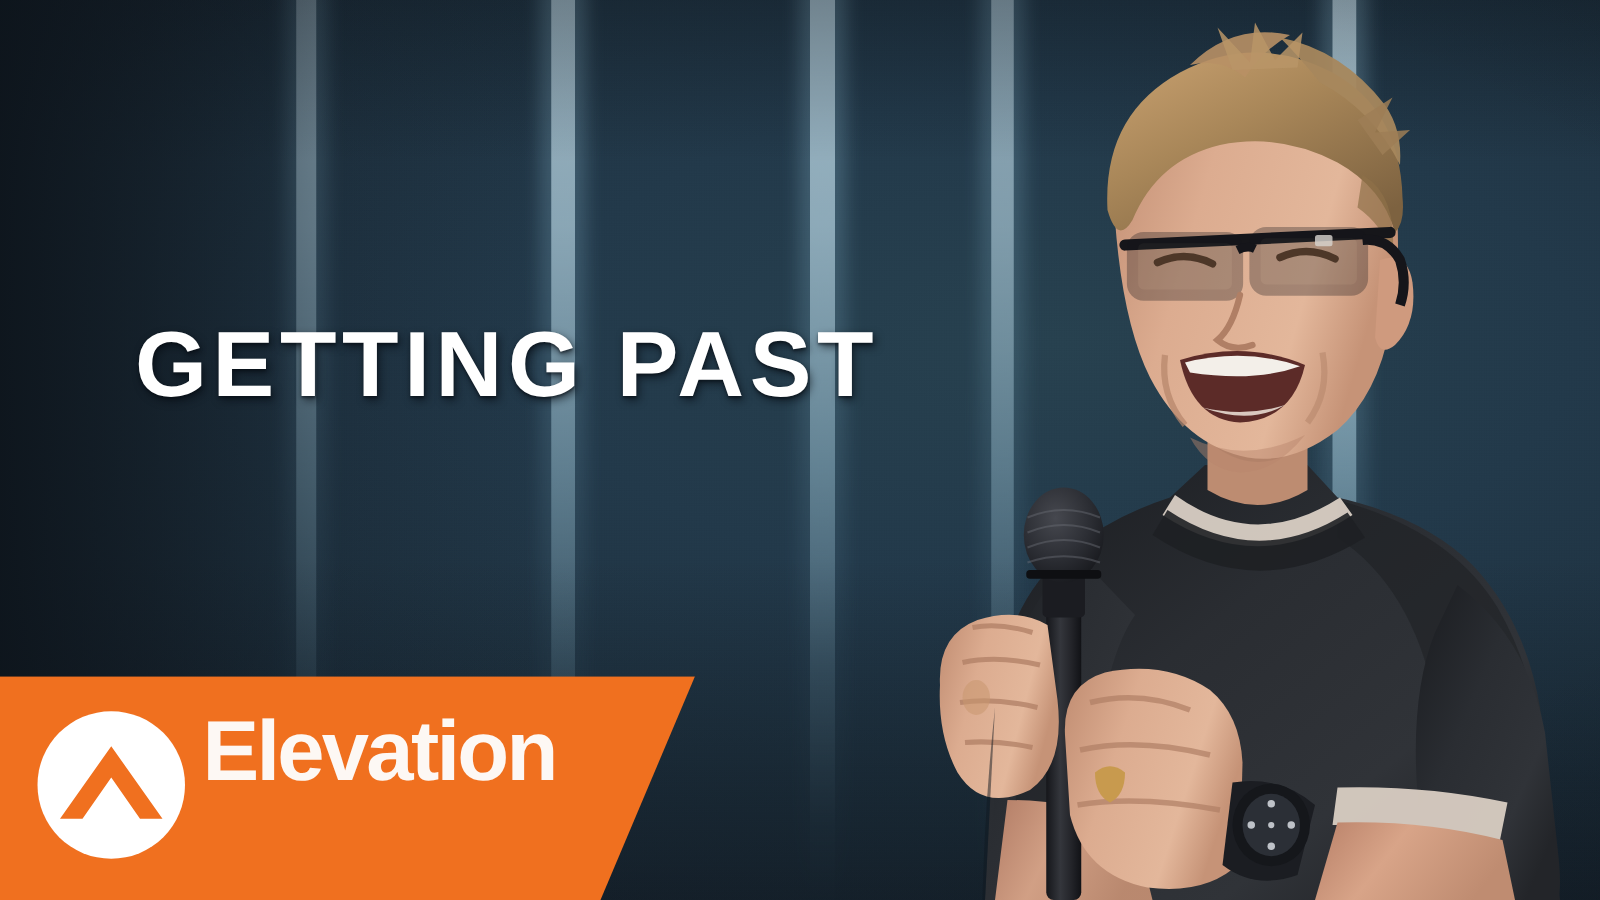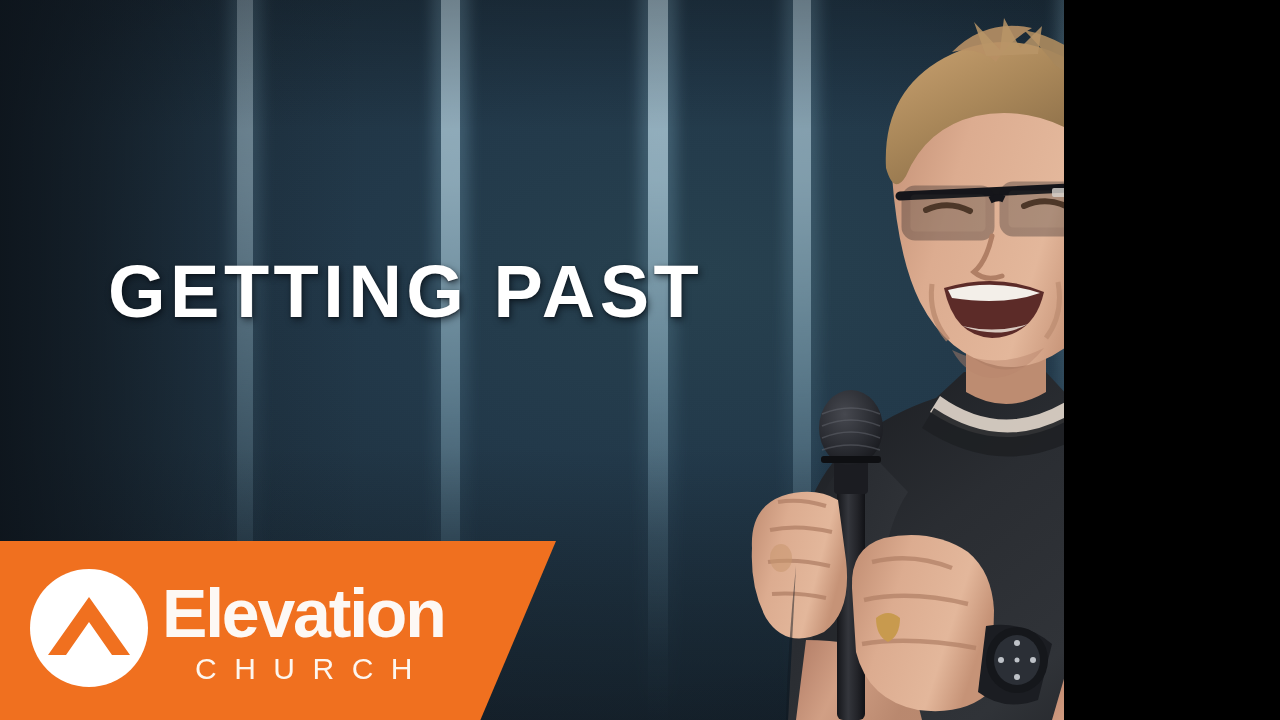--- a/index.html
+++ b/index.html
@@ -8,21 +8,21 @@
     padding: 0;
     background: #000;
   }
   body {
     font-family: "Liberation Sans", sans-serif;
   }
 
   
   #thumbnail {
     position: relative;
-    width: 1064px;
+    width: 1280px;
     height: 720px;
     overflow: hidden;
     background: #1b2733;
     user-select: none;
   }
 
   
   .bg-base {
     position: absolute;
     inset: 0;
@@ -142,21 +142,20 @@
     justify-content: center;
   }
   .logo-mark svg { display: block; }
 
   
   .wordmark {
     position: absolute;
     left: 162px;
     top: 566px;
     z-index: 9;
-    margin-top: 12px;
   }
   .wordmark-elevation {
     color: #fdf8f4;
     font-weight: 700;
     font-size: 68px;
     line-height: 70px;
     letter-spacing: -2.2px;
   }
   .wordmark-church {
     color: #fdf6ef;
@@ -370,16 +369,15 @@
   </div>
 
   <div class="logo-mark">
     <svg width="86" height="70" viewBox="0 0 86 70" xmlns="http://www.w3.org/2000/svg">
       <path d="M43 4 L84 62 L66 62 L43 29 L20 62 L2 62 Z" fill="#f0701f"></path>
     </svg>
   </div>
 
   <div class="wordmark">
     <div class="wordmark-elevation">Elevation</div>
-    <div class="wordmark-church">CHURCH</div>
   </div>
 
 </div>
 
 </body></html>

